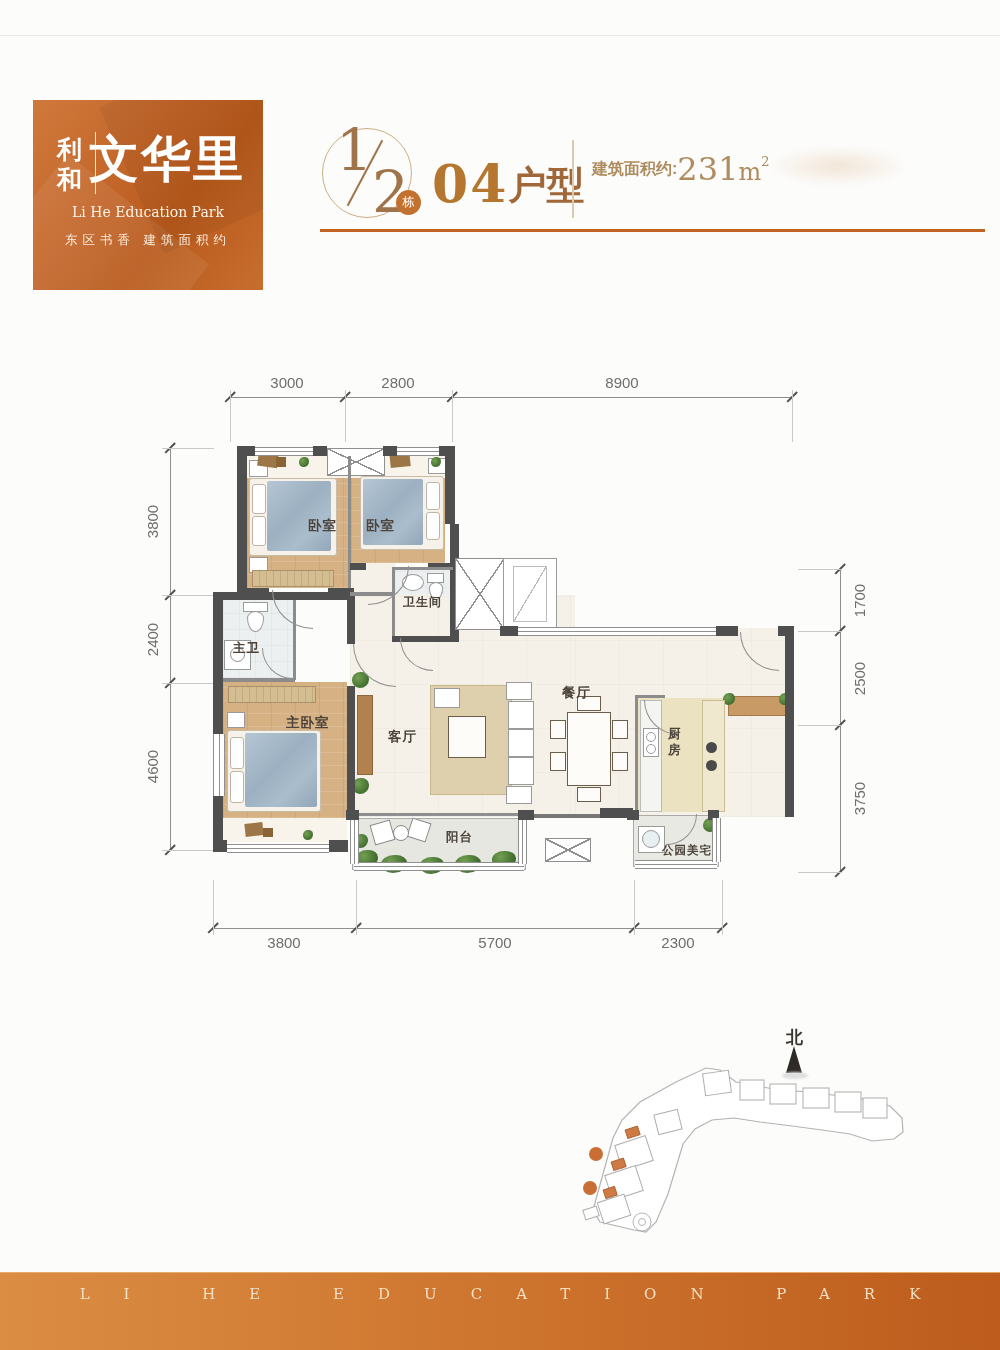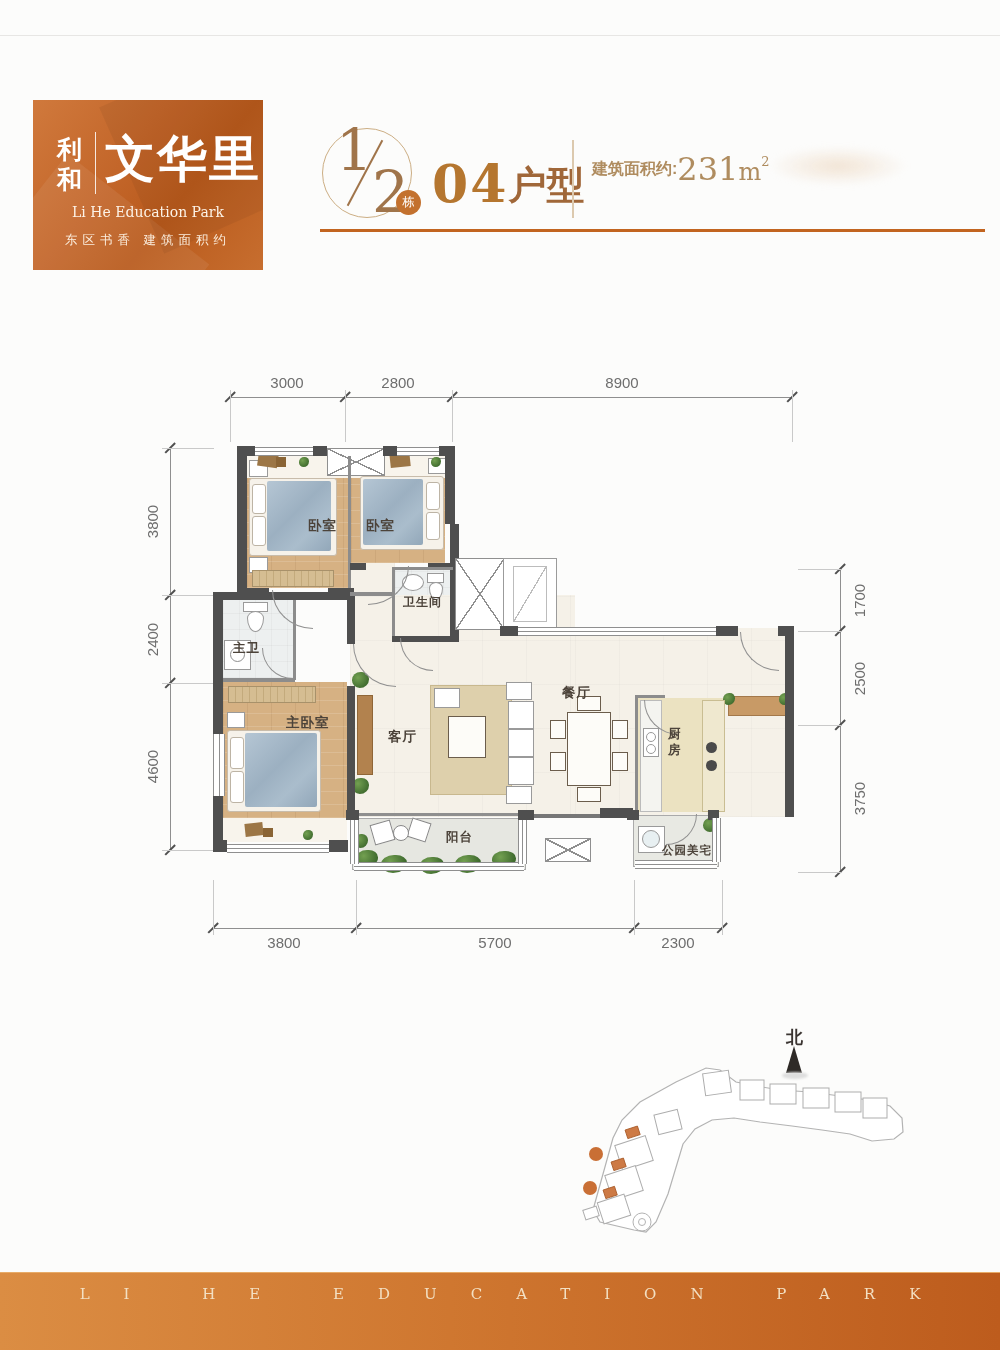--- a/index.html
+++ b/index.html
@@ -1,27 +1,27 @@
 <!DOCTYPE html>
 <html><head>
 <meta charset="utf-8">
 <style>
   html,body{margin:0;padding:0;background:#e9e9e9;}
   #page{position:relative;width:1000px;height:1350px;background:#fcfcfb;overflow:hidden;
         font-family:"Liberation Sans",sans-serif;}
   .abs{position:absolute;}
   
   .hairline{position:absolute;left:0;top:35px;width:1000px;height:1px;background:#e7e6e4;}
-  .logo{position:absolute;left:33px;top:100px;width:230px;height:170px;
+  .logo{position:absolute;left:33px;top:100px;width:230px;height:190px;
         background:linear-gradient(128deg,#d0793c 0%,#c3662a 38%,#b95a1c 62%,#c76e2f 100%);overflow:hidden;}
   .logo .facet1{position:absolute;left:-40px;top:90px;width:180px;height:180px;background:rgba(255,255,255,.07);transform:rotate(38deg);}
   .logo .facet2{position:absolute;right:-60px;top:-40px;width:200px;height:160px;background:rgba(0,0,0,.05);transform:rotate(-24deg);}
   .brand-small{position:absolute;left:24px;top:34px;width:30px;font-size:25px;font-weight:bold;color:#fff;line-height:30px;letter-spacing:4px;}
   .brand-div{position:absolute;left:62px;top:32px;width:1px;height:62px;background:rgba(255,255,255,.85);}
-  .brand-large{position:absolute;left:72px;top:26px;font-size:50px;font-weight:bold;color:#fff;letter-spacing:2px;}
+  .brand-large{position:absolute;left:56px;top:26px;font-size:50px;font-weight:bold;color:#fff;letter-spacing:2px;}
   .logo-sub{position:absolute;left:0;top:104px;width:230px;text-align:center;font-family:"DejaVu Serif",serif;font-size:14px;color:#fdf3e7;}
   .logo-tag{position:absolute;left:0;top:132px;width:230px;text-align:center;font-size:12.5px;color:#fbeede;letter-spacing:5px;}
   .frac-circle{position:absolute;left:322px;top:128px;width:88px;height:88px;border:1.5px solid #ccae84;border-radius:50%;}
   .frac-n{position:absolute;left:336px;top:116px;font-family:"DejaVu Serif",serif;font-size:58px;color:#a0744a;}
   .frac-slash{position:absolute;left:364px;top:136px;width:2px;height:74px;background:#a0744a;transform:rotate(28deg);}
   .frac-d{position:absolute;left:372px;top:158px;font-family:"DejaVu Serif",serif;font-size:58px;color:#a0744a;}
   .frac-badge{position:absolute;left:396px;top:190px;width:25px;height:25px;border-radius:50%;background:#c3712e;color:#fff;
               font-size:12.5px;line-height:25px;text-align:center;}
   .unit-line{position:absolute;left:432px;white-space:nowrap;}
   .unit-no{font-family:"DejaVu Serif",serif;font-weight:bold;font-size:52px;color:#b5762f;letter-spacing:2px;}

